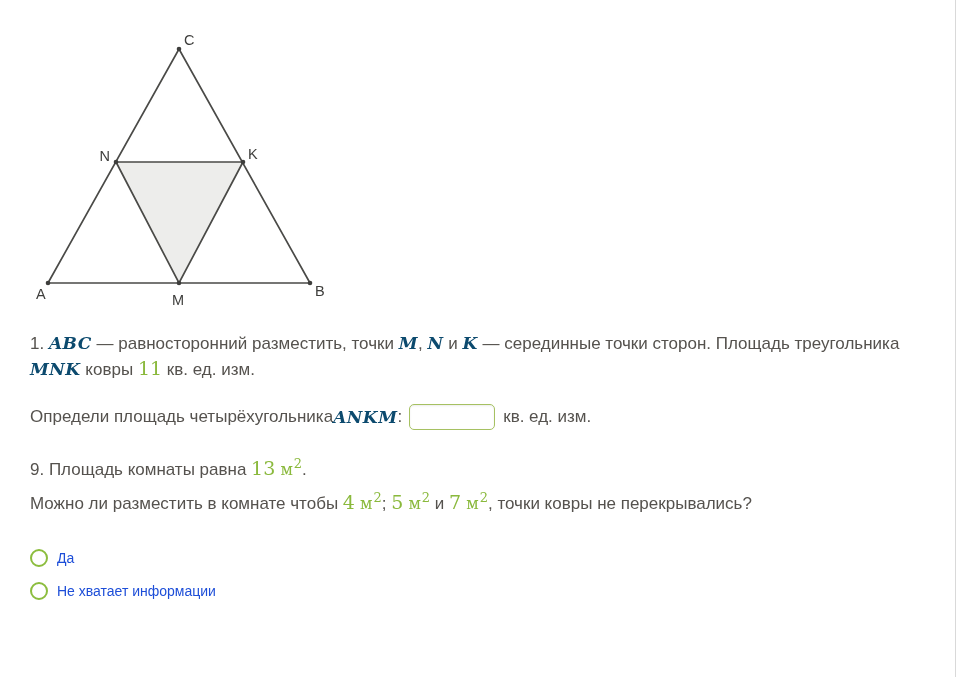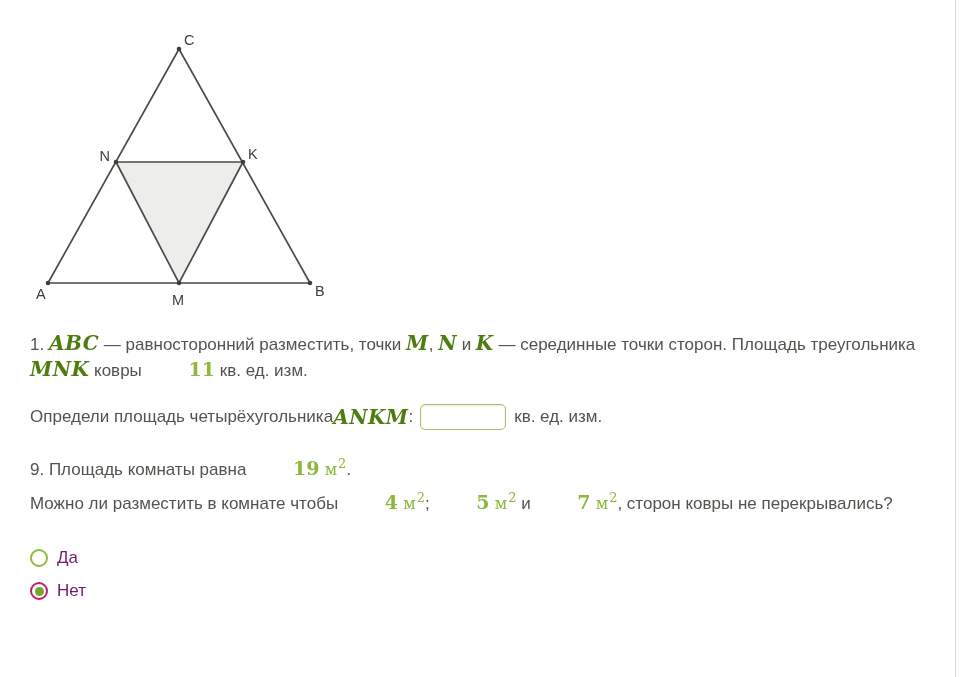--- a/index.html
+++ b/index.html
@@ -11,44 +11,44 @@
   #diagram{position:absolute;left:0;top:0;}
 
   
   .textblock{position:absolute;left:30px;font-size:17px;color:#55524e;}
   .line{white-space:nowrap;line-height:24px;}
   #p1{top:331px;}
   #p2{top:450px;}
   #p2 .line{line-height:28px;}
 
   .math{font-family:"DejaVu Serif", serif;font-style:italic;font-weight:600;
-        color:#4d7c0f;font-size:20px;letter-spacing:0.5px;}
-  .mnum{font-family:"DejaVu Serif", serif;font-style:normal;font-weight:700;
-        color:#8ab93c;font-size:19px;margin-left:42px;}
+        color:#0c4a6e;font-size:17px;letter-spacing:0.5px;}
+  .mnum{font-family:"DejaVu Serif", serif;font-style:normal;font-weight:400;
+        color:#8ab93c;font-size:19px;}
   .munit{font-family:"DejaVu Serif", serif;font-style:normal;color:#8ab93c;font-size:16px;}
   .msup{font-family:"DejaVu Serif", serif;font-style:normal;color:#8ab93c;
         font-size:13px;vertical-align:7px;margin-left:1px;}
 
   
   #answer-row{position:absolute;left:30px;top:400px;height:34px;display:flex;
               align-items:center;font-size:17px;white-space:nowrap;justify-content:center;}
   #answer-input{width:86px;height:26px;margin:0 8px 0 7px;border:1px solid #a6c162;
                 border-radius:5px;outline:none;background:#ffffff;
                 box-shadow:inset 0 1px 2px rgba(0,0,0,0.08);
                 font-family:"Liberation Sans", sans-serif;font-size:16px;color:#55524e;
                 padding:0 6px;box-sizing:border-box;}
 
   
   #options{position:absolute;left:30px;top:548px;}
   .opt-row{display:flex;align-items:center;height:20px;margin-bottom:13px;cursor:pointer;}
   .radio{width:18px;height:18px;border-radius:50%;box-sizing:border-box;
          border:2px solid #8cbd3e;background:#ffffff;flex:0 0 auto;}
   .radio.checked{border:2.5px solid #c11e68;display:flex;align-items:center;justify-content:center;}
   .radio-dot{width:9px;height:9px;border-radius:50%;background:#7aa52d;}
-  .opt-label{margin-left:9px;font-size:17px;color:#701a75;}
+  .opt-label{margin-left:9px;font-size:14px;color:#1d4ed8;}
 </style>
 </head>
 <body>
 
 <div id="page">
   <div id="right-edge"></div>
 
   <svg id="diagram" width="345" height="315" viewBox="0 0 345 315">
     <polygon points="116,162 243,162 179,283" fill="#ededeb" stroke="none"></polygon>
     <polygon points="48,283 310,283 179,49" fill="none" stroke="#4a4a47" stroke-width="1.7"></polygon>
@@ -83,32 +83,30 @@
   <div id="answer-row">
     <span>Определи площадь четырёхугольника </span>
       <span class="math">ANKM</span>
       <span>:</span>
     <input id="answer-input" type="text" value="" style="">
     <span>кв. ед. изм.</span>
   </div>
 
   <div id="p2" class="textblock">
     <div class="line">
-      <span>9. Площадь комнаты равна </span><span class="mnum">19</span><span class="munit"> м</span><span class="msup">2</span><span>.</span>
+      <span>9. Площадь комнаты равна </span><span class="mnum">13</span><span class="munit"> м</span><span class="msup">2</span><span>.</span>
     </div>
     <div class="line">
-      <span>Можно ли разместить в комнате чтобы </span><span class="mnum">4</span><span class="munit"> м</span><span class="msup">2</span><span>; </span><span class="mnum">5</span><span class="munit"> м</span><span class="msup">2</span><span> и </span><span class="mnum">7</span><span class="munit"> м</span><span class="msup">2</span><span>, сторон ковры не перекрывались?</span>
+      <span>Можно ли разместить в комнате чтобы </span><span class="mnum">4</span><span class="munit"> м</span><span class="msup">2</span><span>; </span><span class="mnum">5</span><span class="munit"> м</span><span class="msup">2</span><span> и </span><span class="mnum">7</span><span class="munit"> м</span><span class="msup">2</span><span>, точки ковры не перекрывались?</span>
     </div>
   </div>
 
   <div id="options">
     <div class="opt-row">
       <span class="radio"></span>
       <span class="opt-label">Да</span>
     </div>
     <div class="opt-row">
-      <span class="radio checked">
-        <span class="radio-dot"></span>
-      </span>
-      <span class="opt-label">Нет</span>
+      <span class="radio"></span>
+      <span class="opt-label">Не хватает информации</span>
     </div>
   </div>
 </div>
 
 </body></html>

